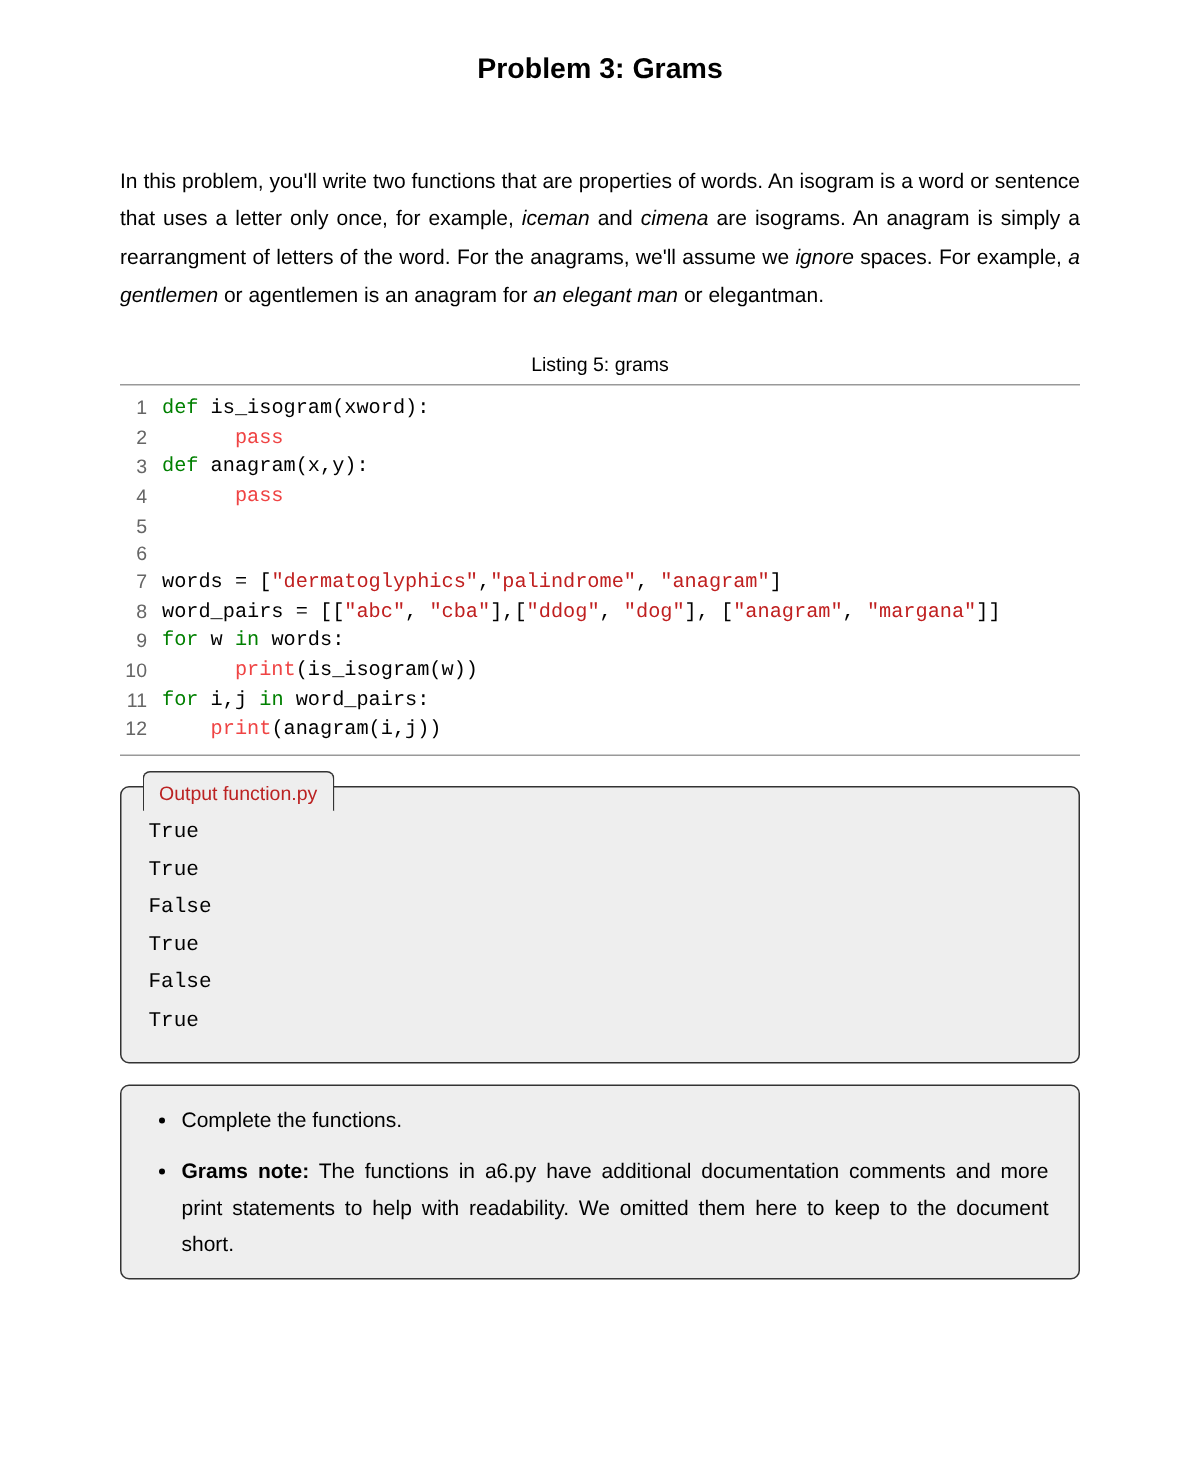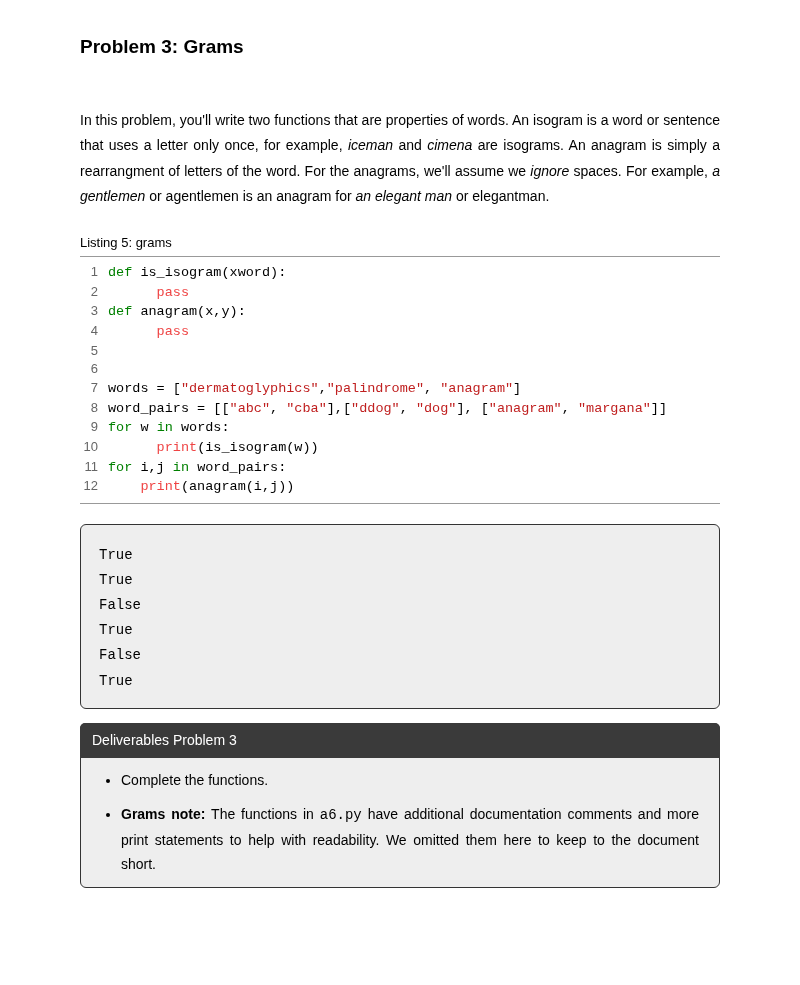--- a/index.html
+++ b/index.html
@@ -10,28 +10,30 @@
       width: 800px;
       background: #fff;
       color: #000;
       font-size: 14px;
       line-height: 1.8;
     }
     h2 {
       font-size: 19px;
       font-weight: bold;
       margin: 0 0 14px 0;
+      text-align: center;
     }
     .intro {
       text-align: justify;
       margin-bottom: 22px;
       margin-top: 44px;
     }
     .italic { font-style: italic; }
     .listing-caption {
+      text-align: center;
       font-size: 13px;
       margin-bottom: 2px;
     }
     .code-listing {
       border-top: 1px solid #999;
       border-bottom: 1px solid #999;
       padding: 6px 0;
       font-family: "Courier New", Courier, monospace;
       font-size: 13.5px;
       line-height: 1.45;
@@ -98,21 +100,21 @@
     }
     .deliverables-body ul {
       margin: 0;
       padding-left: 20px;
     }
     .deliverables-body li {
       margin-bottom: 10px;
       line-height: 1.75;
       text-align: justify;
     }
-    .mono { font-family: Liberation Mono, monospace; margin-top: 16px; }
+    .mono { font-family: Liberation Sans, sans-serif; margin-top: 16px; }
   </style>
 </head>
 <body>
 
 <h2>Problem 3: Grams</h2>
 
 <p class="intro">
   <span>In this problem, you'll write two functions that are properties of words. An isogram is a word or sentence that uses a letter only once, for example, </span><span class="italic">iceman</span><span> and </span><span class="italic">cimena</span><span> are isograms. An anagram is simply a rearrangment of letters of the word. For the anagrams, we'll assume we </span><span class="italic">ignore</span><span> spaces. For example, </span><span class="italic">a gentlemen</span><span> or agentlemen is an anagram for </span><span class="italic">an elegant man</span><span> or elegantman.</span>
 </p>
 
@@ -127,32 +129,32 @@
   <div class="code-line"><span class="lineno">6</span></div>
   <div class="code-line"><span class="lineno">7</span><span>words = [</span><span class="str">"dermatoglyphics"</span><span>,</span><span class="str">"palindrome"</span><span>, </span><span class="str">"anagram"</span><span>]</span></div>
   <div class="code-line"><span class="lineno">8</span><span>word_pairs = [[</span><span class="str">"abc"</span><span>, </span><span class="str">"cba"</span><span>],[</span><span class="str">"ddog"</span><span>, </span><span class="str">"dog"</span><span>], [</span><span class="str">"anagram"</span><span>, </span><span class="str">"margana"</span><span>]]</span></div>
   <div class="code-line"><span class="lineno">9</span><span class="kw">for</span><span> w </span><span class="kw">in</span><span> words:</span></div>
   <div class="code-line"><span class="lineno">10</span><span>      </span><span class="builtin">print</span><span>(is_isogram(w))</span></div>
   <div class="code-line"><span class="lineno">11</span><span class="kw">for</span><span> i,j </span><span class="kw">in</span><span> word_pairs:</span></div>
   <div class="code-line"><span class="lineno">12</span><span>    </span><span class="builtin">print</span><span>(anagram(i,j))</span></div>
 </div>
 
 <div class="output-box">
+  <div class="output-tab">Output function.py</div>
   <div class="output-body">
     <div>True</div>
     <div>True</div>
     <div>False</div>
     <div>True</div>
     <div>False</div>
     <div>True</div>
   </div>
 </div>
 
 <div class="deliverables">
-  <div class="deliverables-header">Deliverables Problem 3</div>
   <div class="deliverables-body">
     <ul>
       <li>Complete the functions.</li>
       <li>
         <strong>Grams note:</strong><span> The functions in </span><span class="mono">a6.py</span><span> have additional documentation comments and more print statements to help with readability. We omitted them here to keep to the document short.</span>
       </li>
     </ul>
   </div>
 </div>
 

